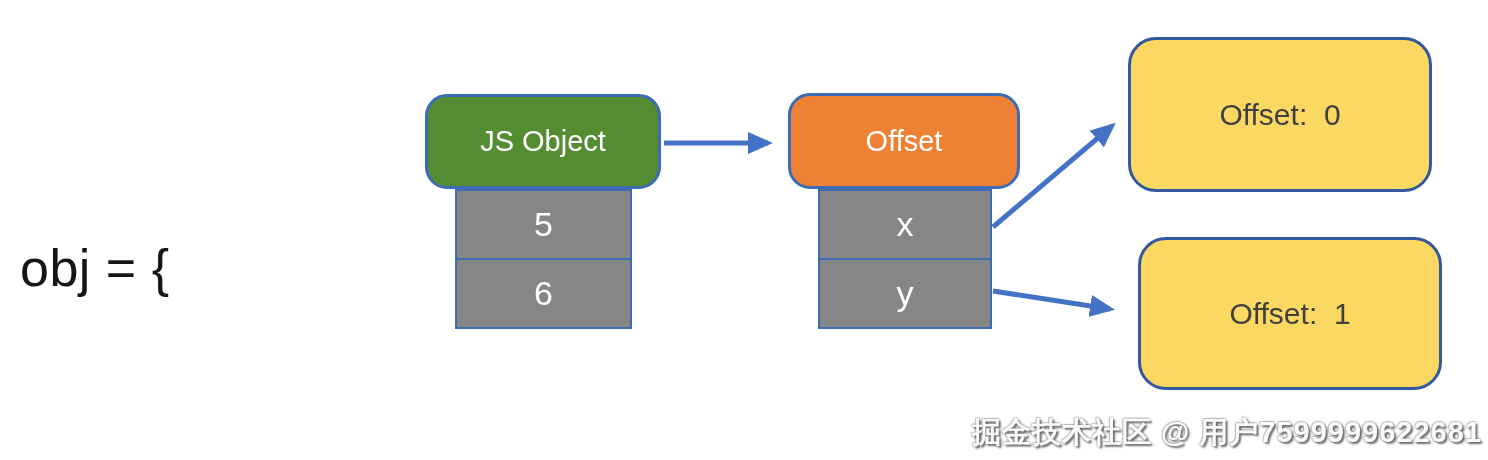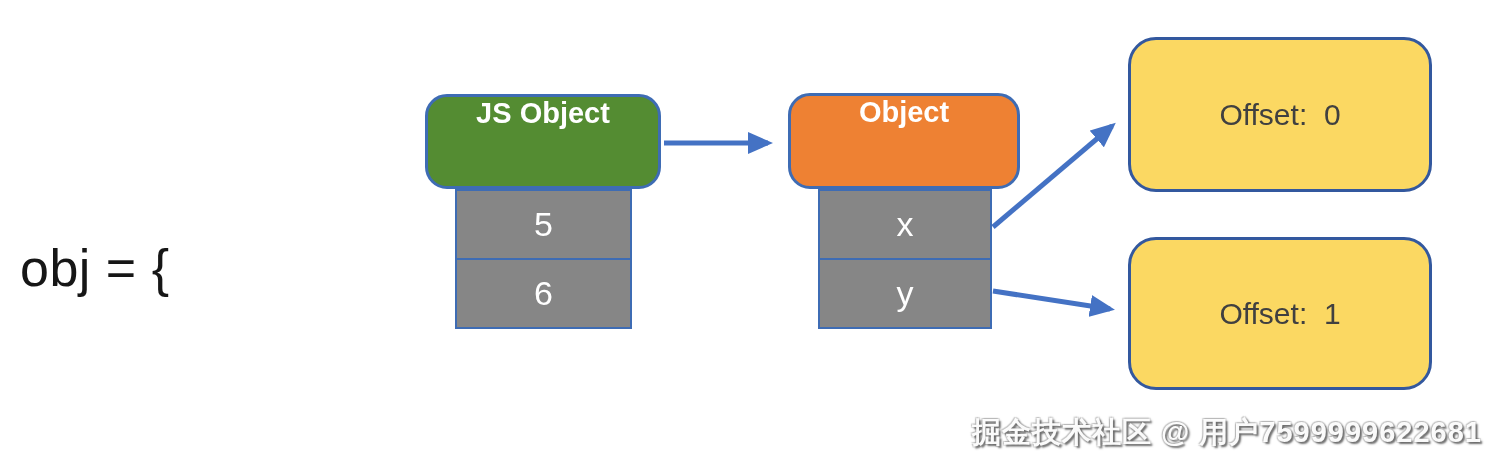--- a/index.html
+++ b/index.html
@@ -23,26 +23,25 @@
     color: #161616;
     letter-spacing: 0.5px;
     white-space: pre;
   }
   .code .indent { padding-left: 58px; }
 
   
   .node {
     position: absolute;
     display: flex;
-    align-items: flex-start;
+    align-items: center;
     justify-content: center;
     box-sizing: border-box;
     color: #ffffff;
     border: 3px solid var(--border_blue, #3E6CB4);
-    font-weight: bold;
   }
   .node-label { font-size: 29px; }
 
   .node.green {
     left: 425px; top: 94px; width: 236px; height: 95px;
     background: var(--green, #548C32);
     border-radius: 22px;
   }
   .node.orange {
     left: 788px; top: 93px; width: 232px; height: 96px;
@@ -73,21 +72,21 @@
     box-sizing: border-box;
     background: var(--yellow, #FBD862);
     border: 3px solid #33589E;
     border-radius: 28px;
     display: flex;
     align-items: center;
     justify-content: center;
     color: #404040;
   }
   .offset-0 { top: 37px;  height: 155px; }
-  .offset-1 { top: 237px; height: 153px; }
+  .offset-1 { top: 237px; height: 153px; margin-left: 10px; }
   .offset-label { font-size: 30px; white-space: pre; }
 
   
   svg.arrows {
     position: absolute;
     left: 0; top: 0;
     width: 1488px; height: 460px;
     color: var(--blue, #4472C4);
     pointer-events: none;
   }
@@ -140,21 +139,21 @@
 
   <div class="node green">
     <span class="node-label">JS Object</span>
   </div>
   <div class="stack stack-js">
     <div class="cell">5</div>
     <div class="cell">6</div>
   </div>
 
   <div class="node orange">
-    <span class="node-label">Object</span>
+    <span class="node-label">Offset</span>
   </div>
   <div class="stack stack-shape">
     <div class="cell">x</div>
     <div class="cell">y</div>
   </div>
 
   <div class="offset-box offset-0">
     <span class="offset-label">Offset:  0</span>
   </div>
   <div class="offset-box offset-1">

